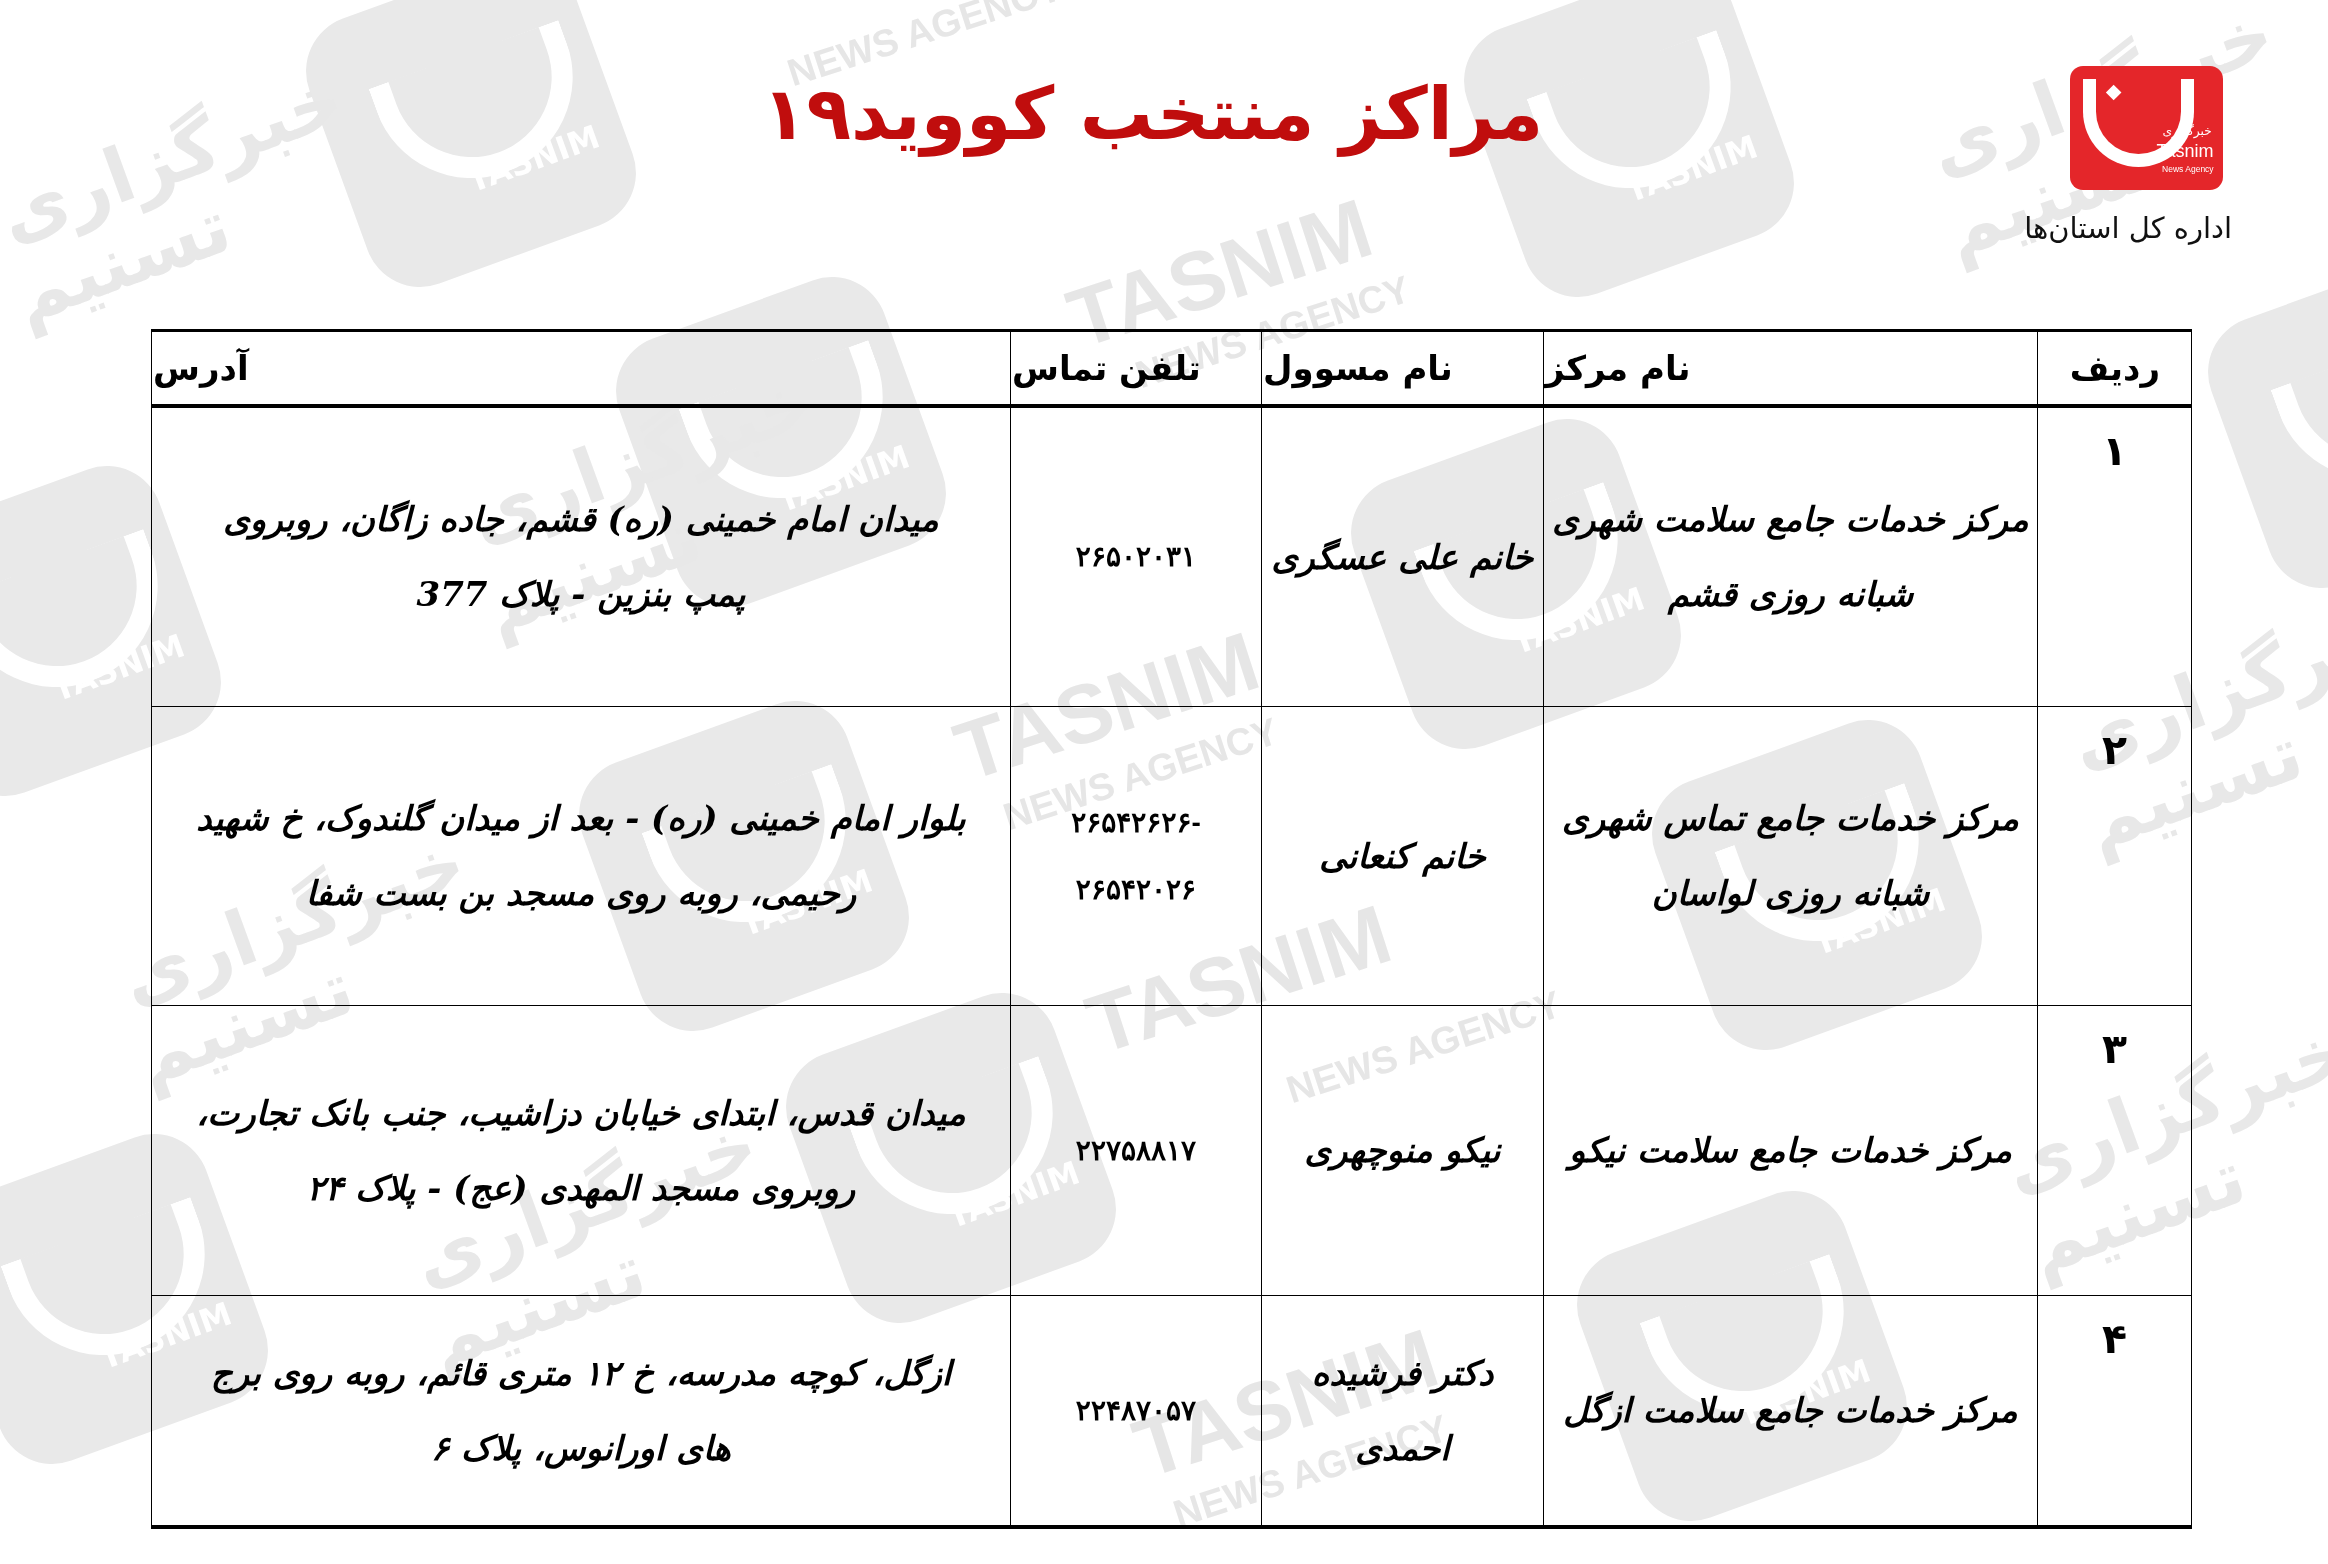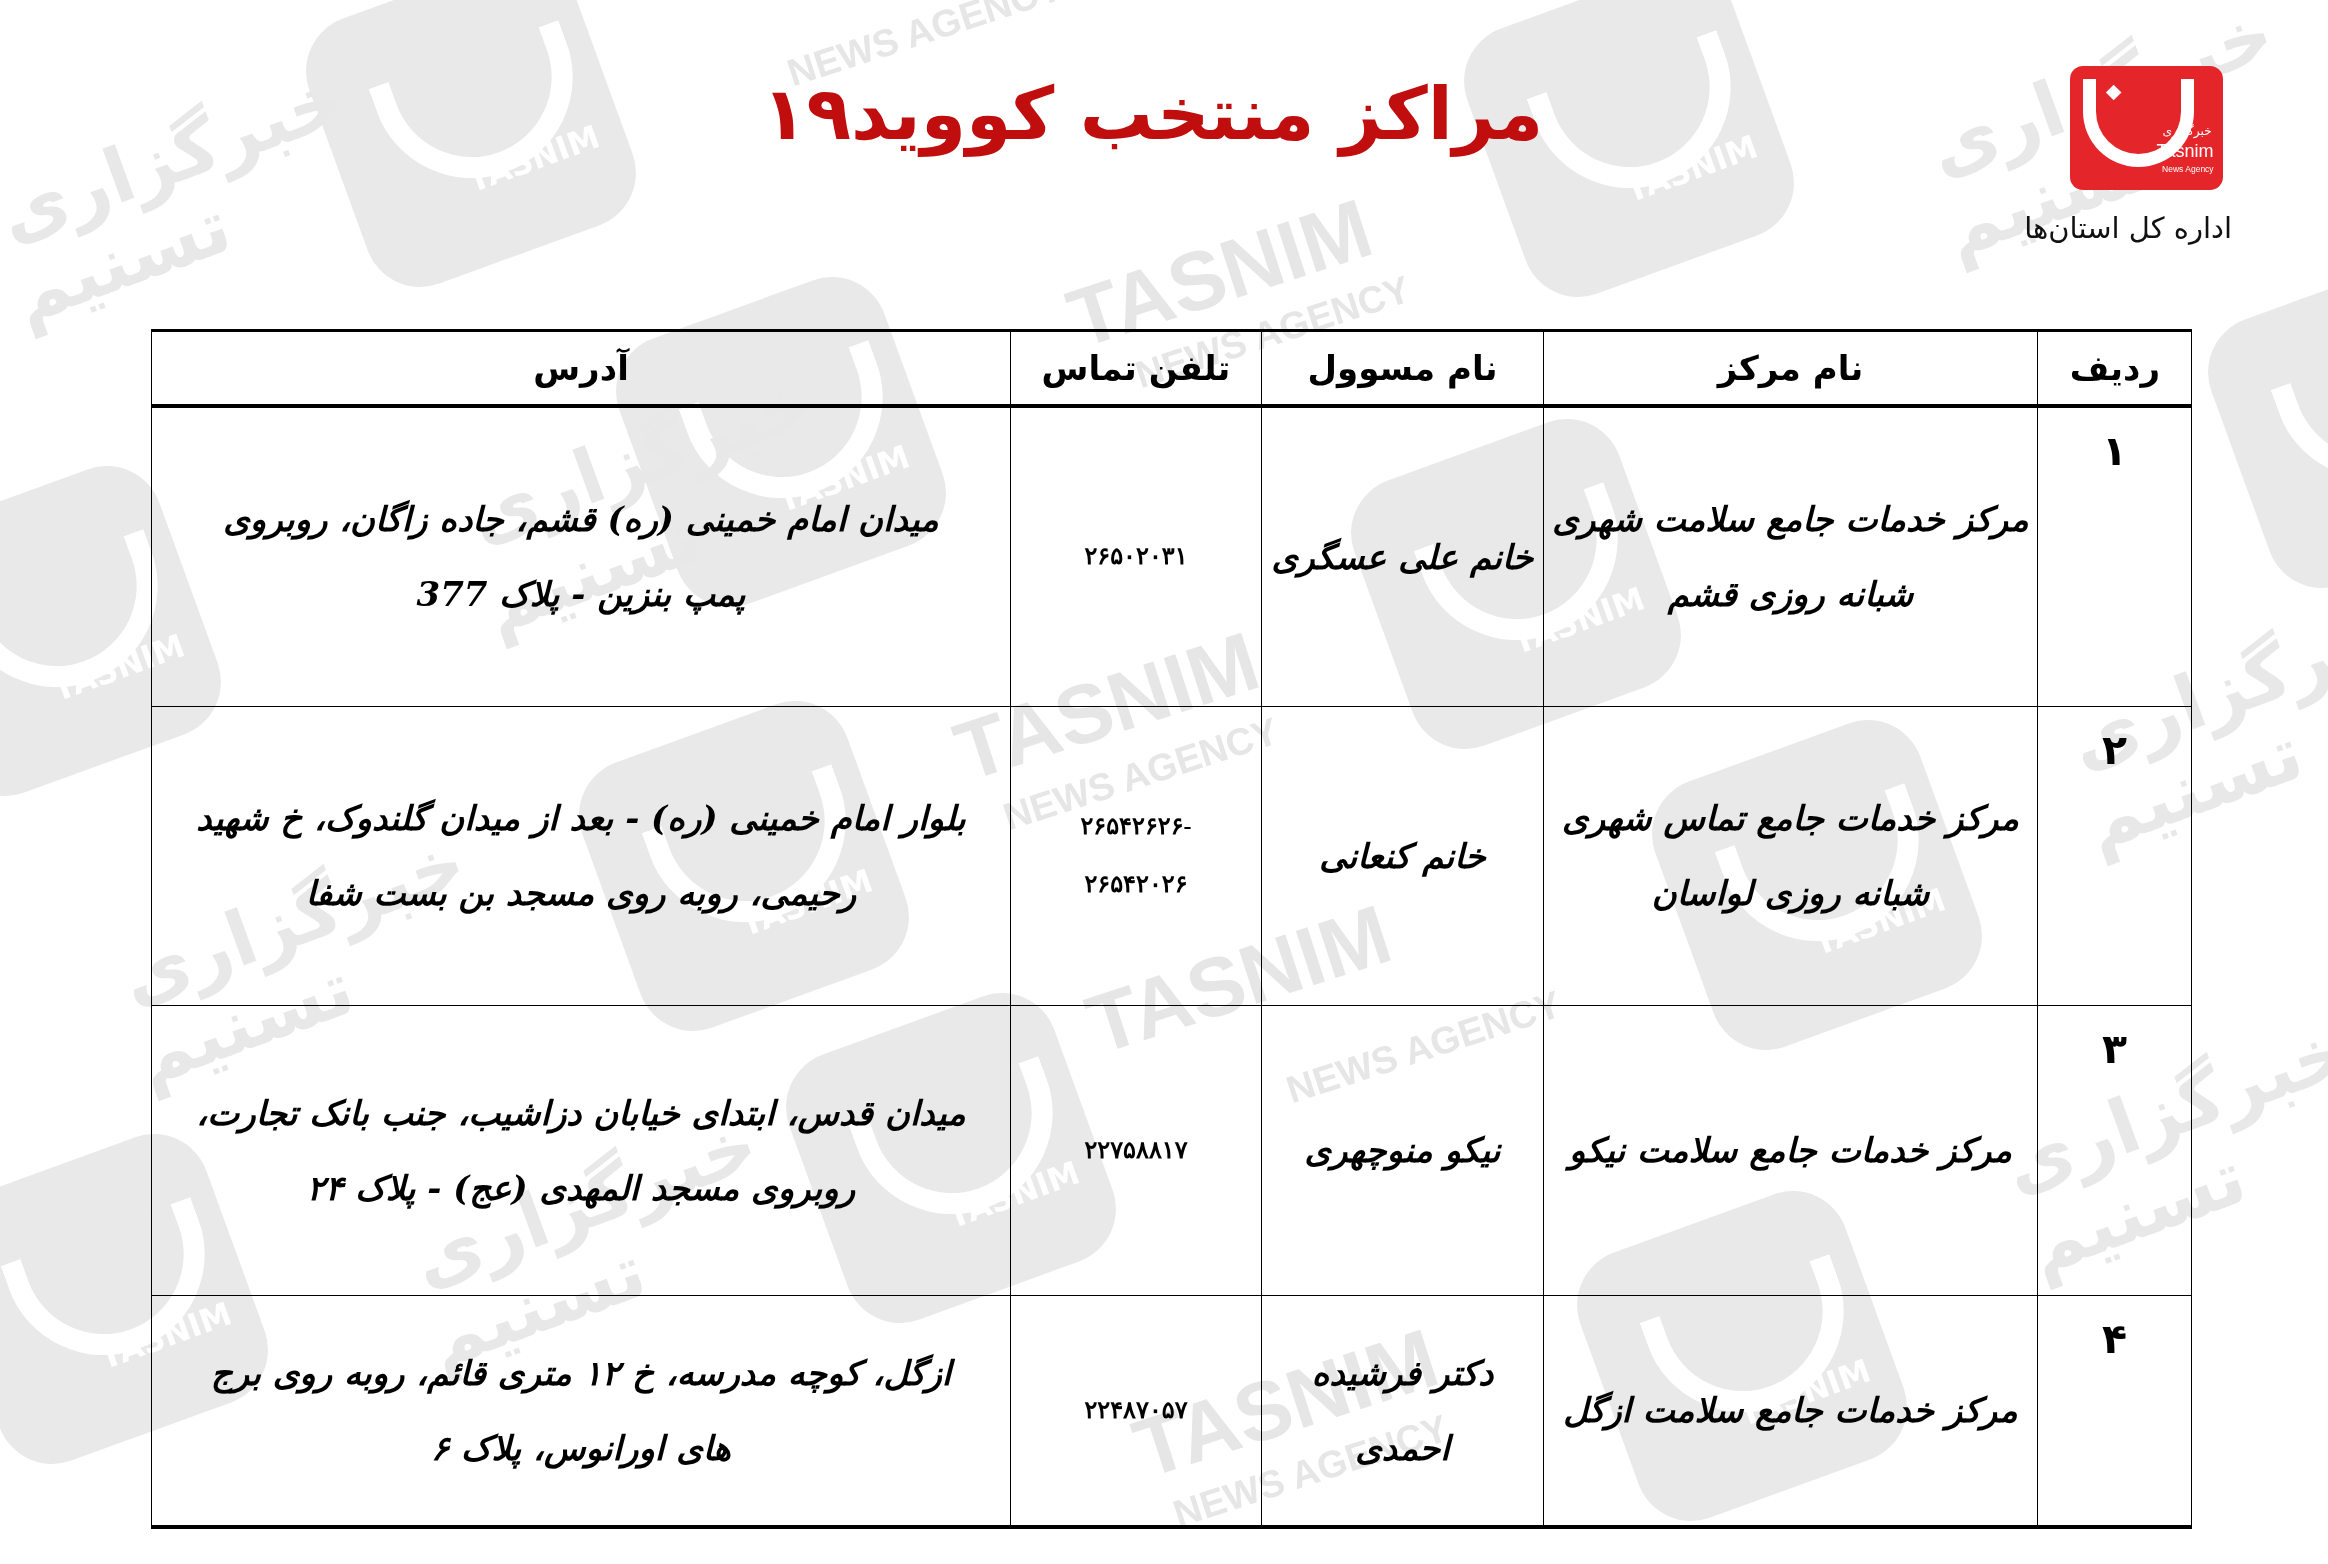--- a/index.html
+++ b/index.html
@@ -71,34 +71,34 @@
   }
   table {
     width:100%; border-collapse:collapse; direction:rtl;
     border-top:3.8px solid #000; border-bottom:4.7px solid #000;
     border-left:1.9px solid #000; border-right:1.9px solid #000;
   }
   th, td { border-left:1.9px solid #000; border-right:1.9px solid #000; }
   thead th {
     height:70px; border-bottom:4.7px solid #000;
     font-family:"DejaVu Sans", sans-serif; font-weight:bold; font-size:34px;
-    text-align:center; vertical-align:middle; background:transparent;
+    text-align:left; vertical-align:middle; background:transparent;
   }
   thead th.col-idx { text-align:right; padding-right:31px; }
   tbody td {
     border-top:1.9px solid #000; border-bottom:1.9px solid #000;
     font-family:"DejaVu Serif", serif; font-style:italic; font-weight:bold;
     font-size:34px; text-align:center; vertical-align:middle;
     line-height:2.2;
   }
   tbody td.col-idx {
     vertical-align:top; font-style:normal; font-family:"DejaVu Sans", sans-serif;
     font-size:41px; line-height:1.4; padding-top:15px; text-align:center;
   }
-  tbody td.col-phone { font-style:normal; font-family:Liberation Serif, serif; font-size:24px; }
+  tbody td.col-phone { font-style:normal; font-family:Liberation Sans, sans-serif; font-size:28px; }
   tbody td.col-addr { padding:0 38px; }
   .col-idx { width:121px; }
   .col-center { width:491px; }
   .col-person { width:279px; }
   .col-phone { width:248px; }
   .col-addr { width:auto; }
   tr.r1 td { height:282px; }
   tr.r2 td { height:282px; }
   tr.r3 td { height:273px; }
   tr.r4 td { height:213px; }

